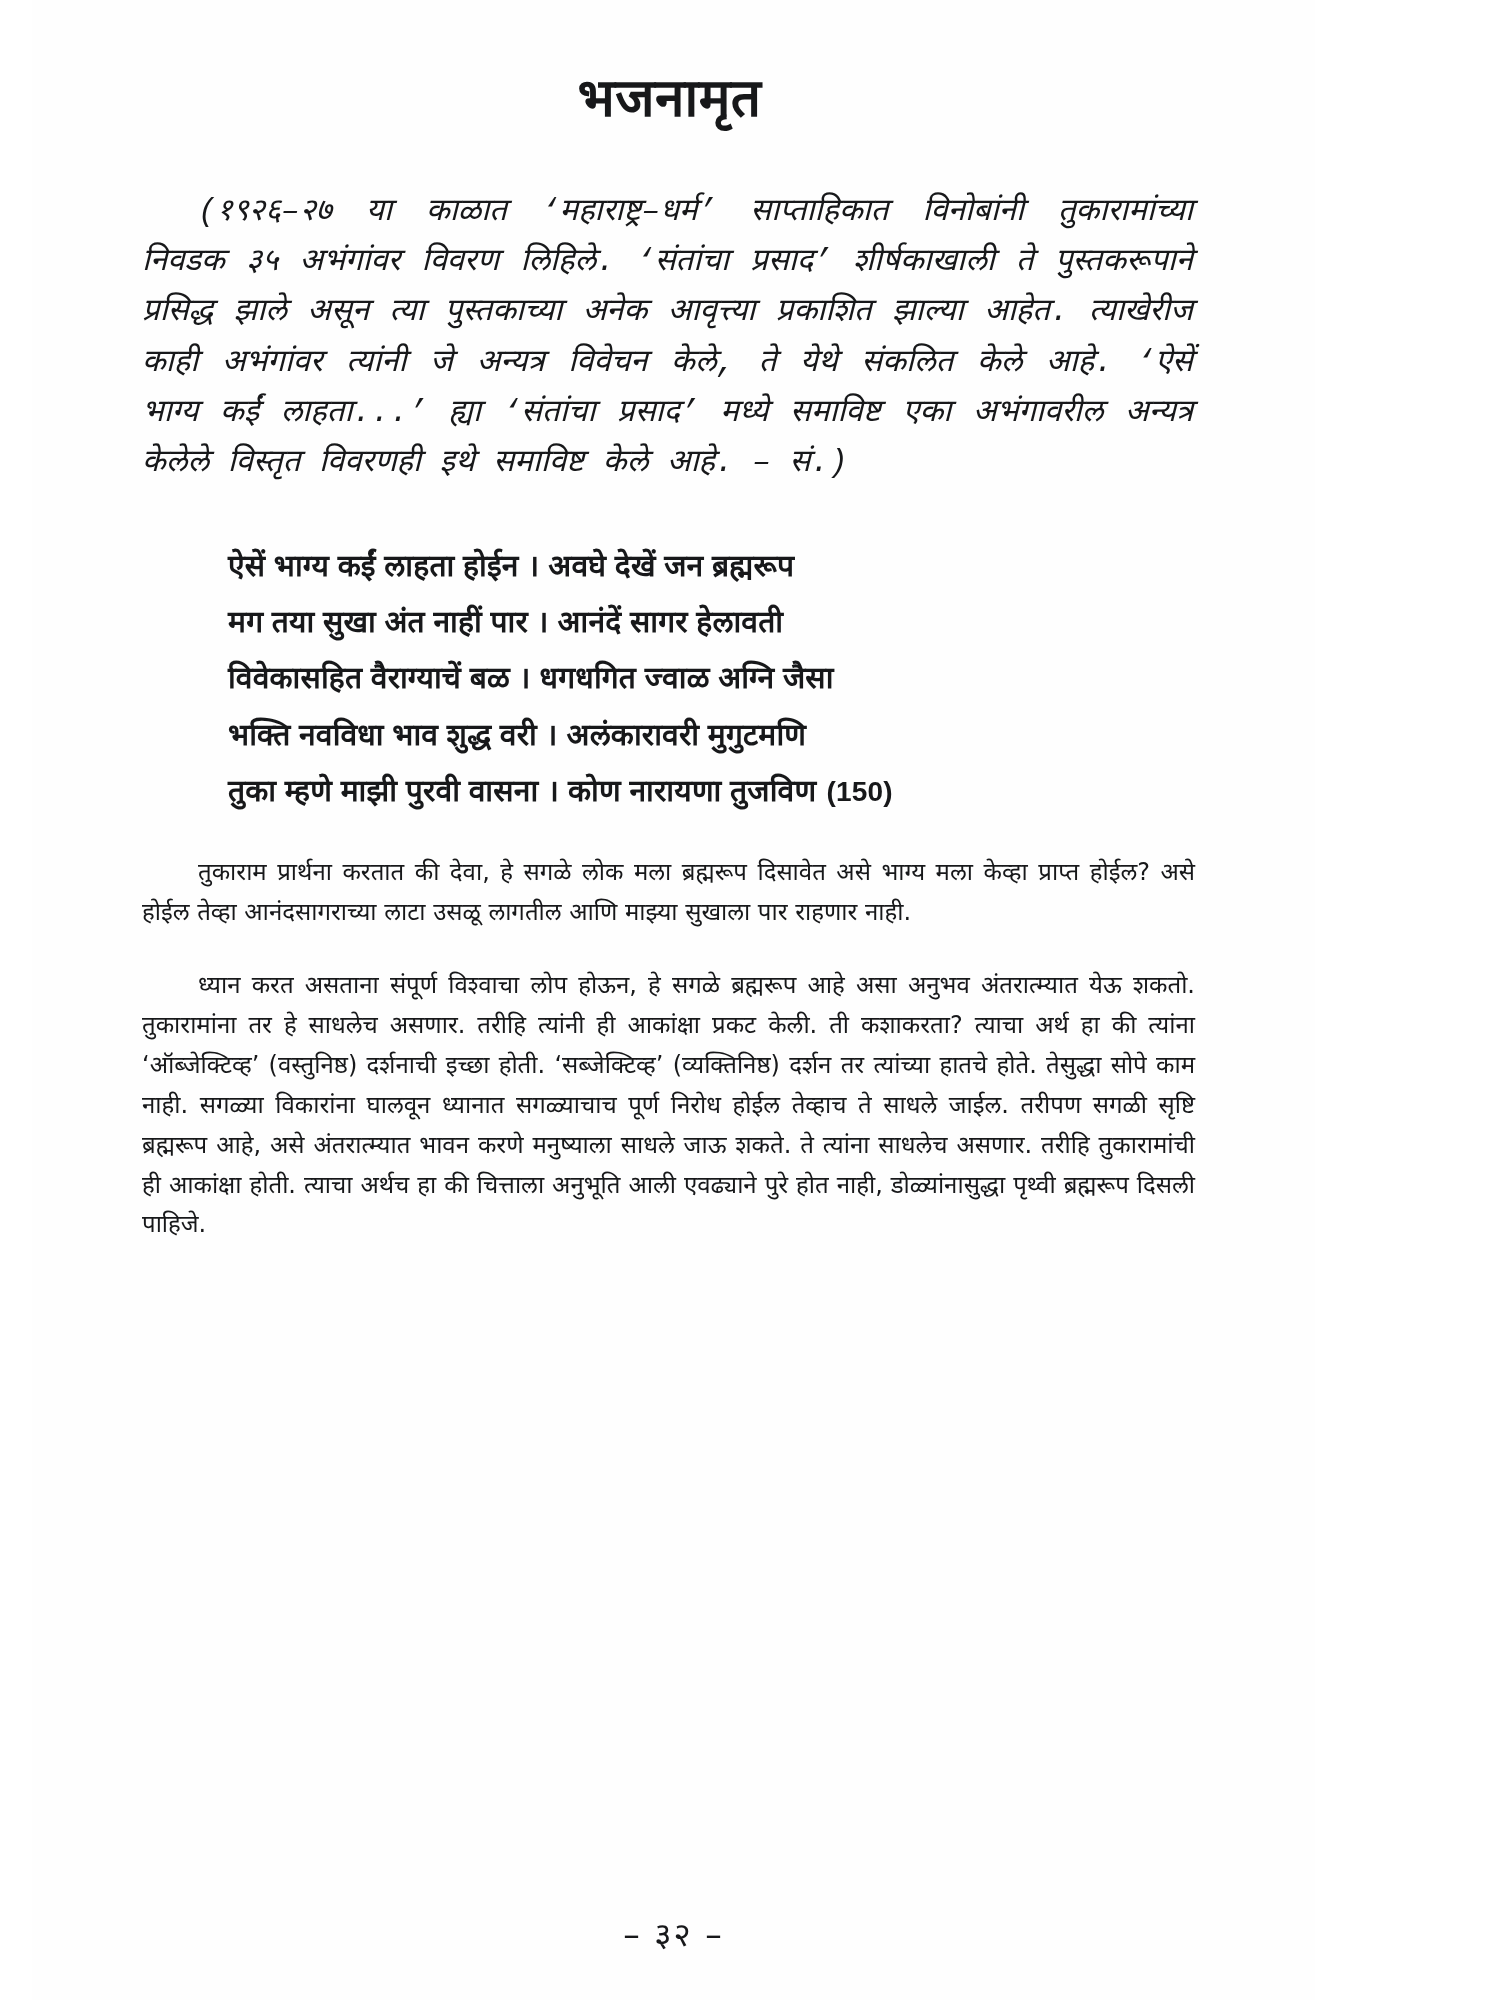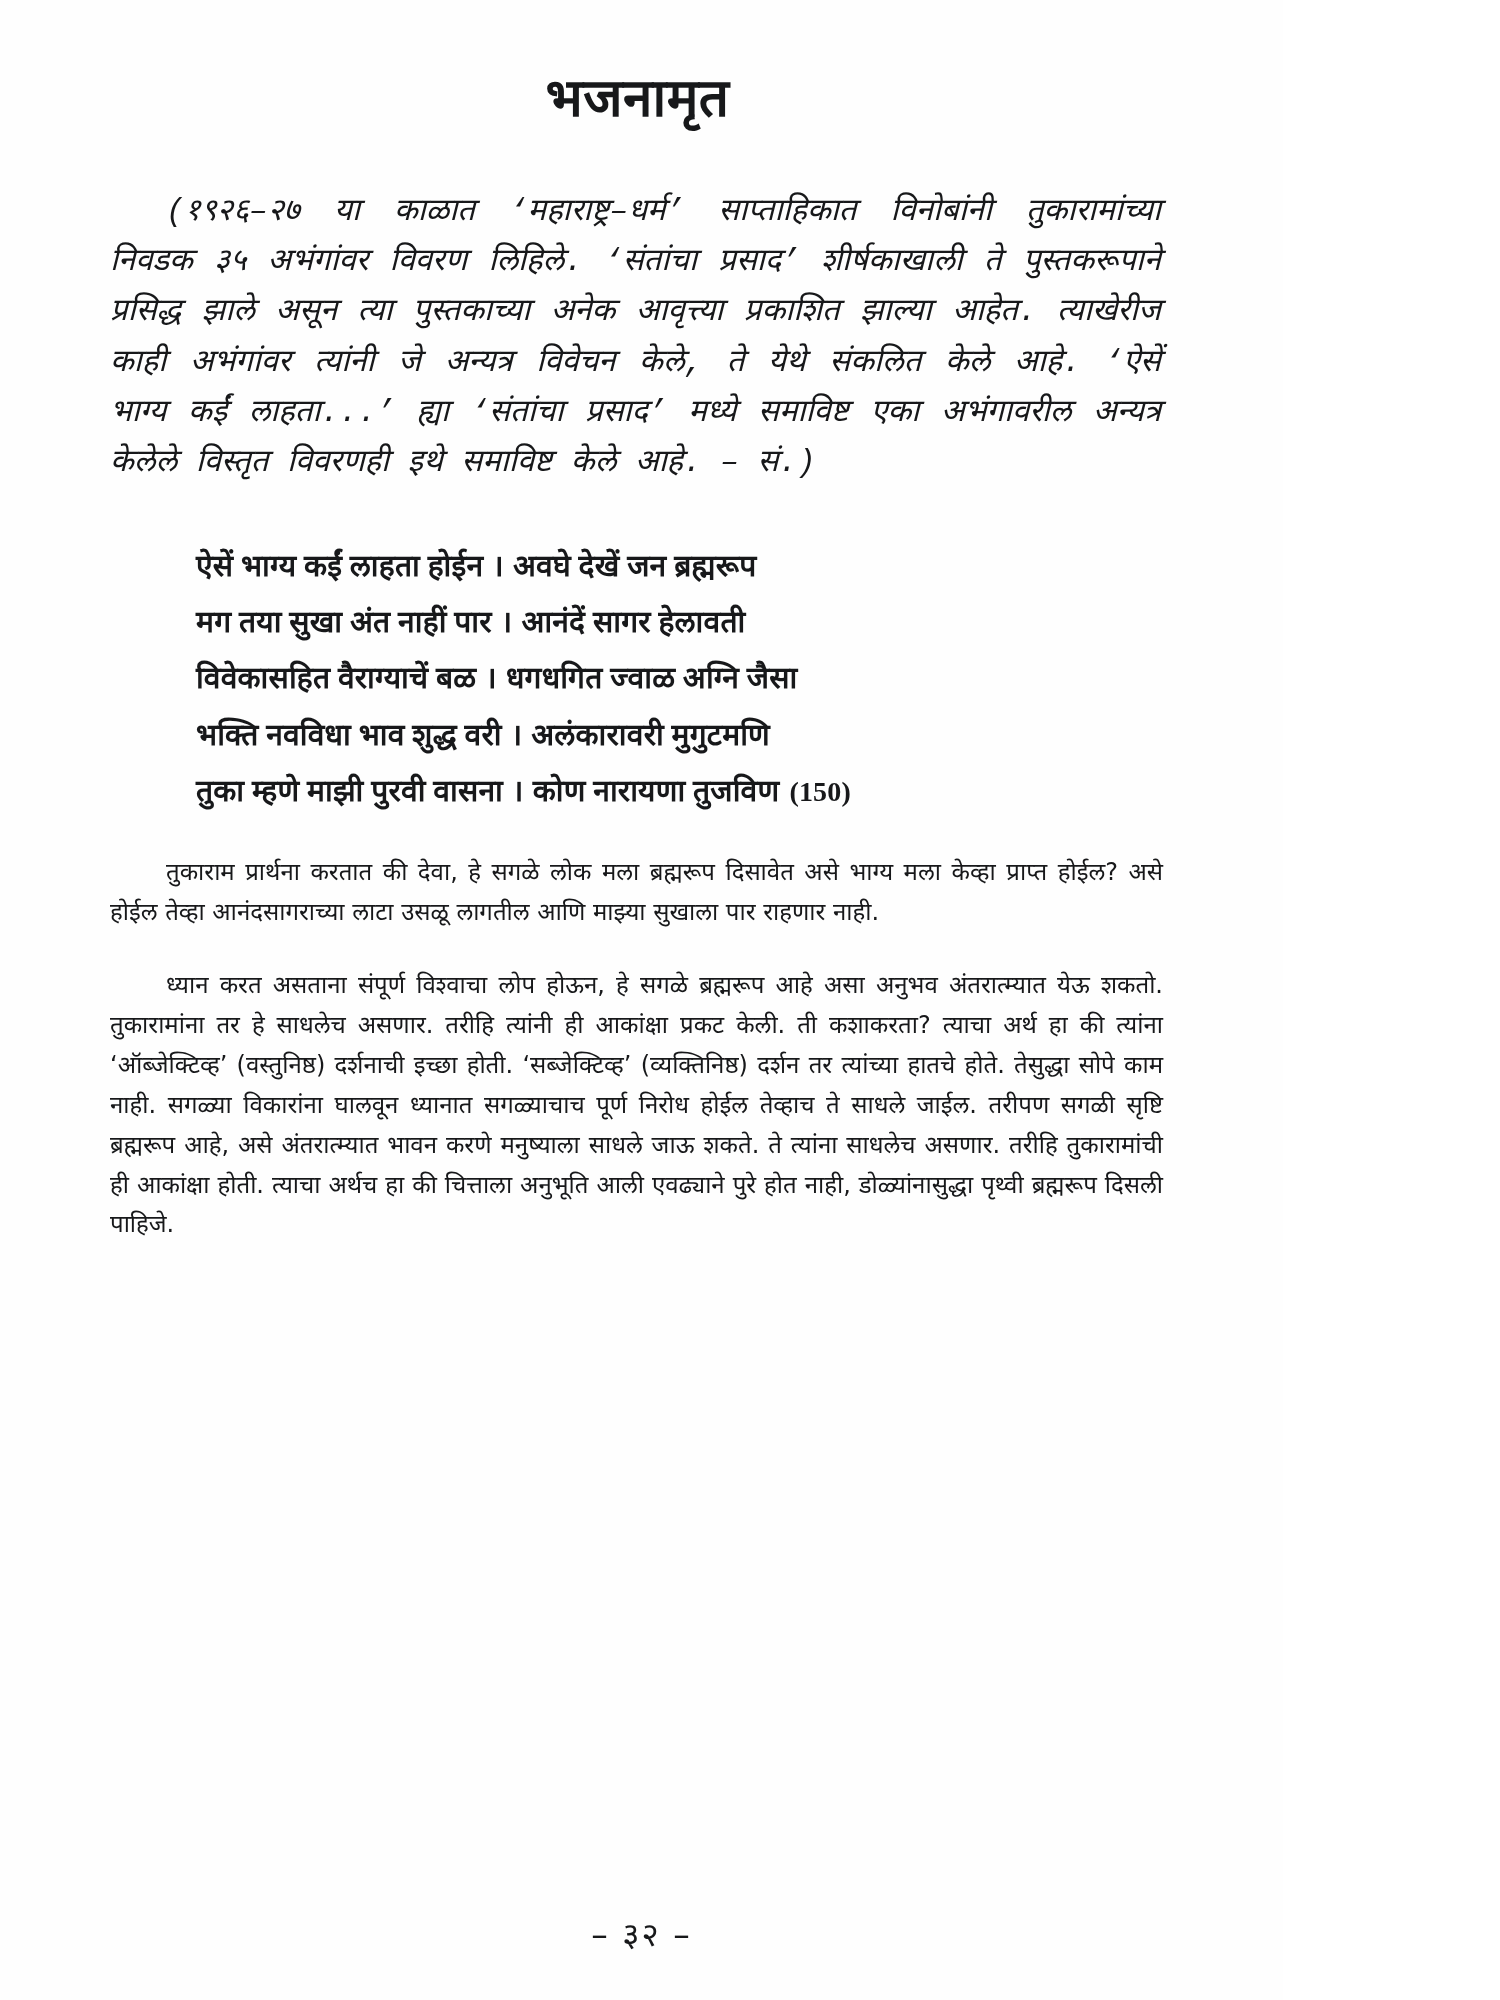--- a/index.html
+++ b/index.html
@@ -15,20 +15,21 @@
     position: relative;
     overflow: hidden;
   }
   .page {
     box-sizing: border-box;
     width: 1283px;
     height: 2000px;
     padding: 46px 118px 40px 110px;
     position: relative;
     background: #fefefe;
+    margin-left: 32px;
   }
 
   
   .title {
     text-align: center;
     font-size: 53px;
     font-weight: 700;
     letter-spacing: 0.5px;
     margin: 22px 0 0 0;
     line-height: 1.15;
@@ -45,21 +46,21 @@
     font-style: italic;
     font-family: Liberation Mono, monospace;
     text-indent: 56px;
     padding-right: 4px;
   }
 
   
   .verse {
     margin: 50px 0 0 0;
     padding-left: 86px;
-    font-family: Liberation Serif, serif;
+    font-family: Liberation Sans, sans-serif;
     font-weight: 700;
     font-size: 30px;
     line-height: 1.87;
     letter-spacing: 0.2px;
   }
   .verse-line {
     white-space: nowrap;
   }
   .verse-sep {
     padding: 0 9px;

